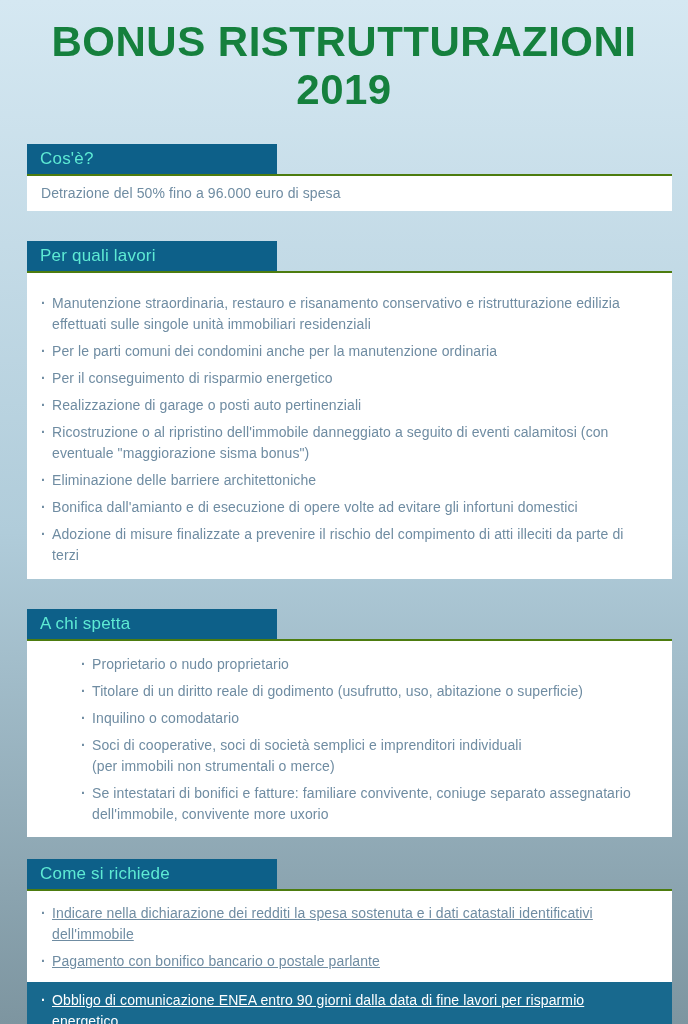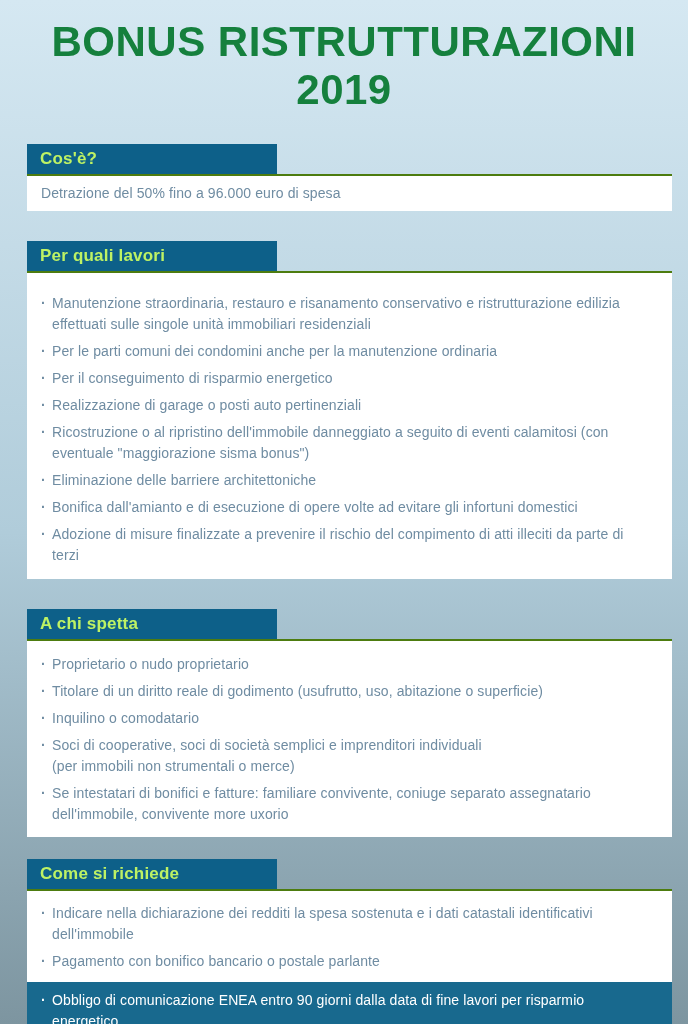--- a/index.html
+++ b/index.html
@@ -25,45 +25,45 @@
     margin-left: 27px;
     width: 645px;
   }
   .section { margin-top: 30px; }
   .section.first { margin-top: 30px; }
   .section.last { margin-top: 22px; }
   .tab {
     width: 250px;
     box-sizing: border-box;
     background: #0d6089;
-    color: #bef264;
+    color: #5eead4;
     font-size: 17px;
     line-height: 19px;
-    font-weight: 700;
+    font-weight: 400;
     letter-spacing: 0.2px;
     padding: 5px 10px 6px 13px;
   }
   .panel {
     background: #ffffff;
     border-top: 2px solid #4d7c0f;
     color: #6f8ca2;
     font-size: 14px;
     letter-spacing: 0.1px;
   }
   .panel-simple {
     padding: 7px 14px 7px 14px;
     line-height: 21px;
   }
   ul.bullets {
     list-style: none;
     margin: 0;
     padding: 20px 20px 13px 14px;
   }
-  .panel-tight ul.bullets { padding: 13px 20px 12px 14px; }
-  .panel-last ul.bullets { padding: 12px 20px 10px 14px; }
+  .panel-tight ul.bullets { padding: 13px 20px 12px 14px; margin-left: 40px; }
+  .panel-last ul.bullets { padding: 12px 20px 10px 14px; text-decoration: underline; }
   ul.bullets li {
     position: relative;
     padding-left: 11px;
     line-height: 21px;
     margin-top: 6px;
     white-space: pre-line;
   }
   ul.bullets li:first-child { margin-top: 0; }
   ul.bullets li::before {
     content: "\00B7";

